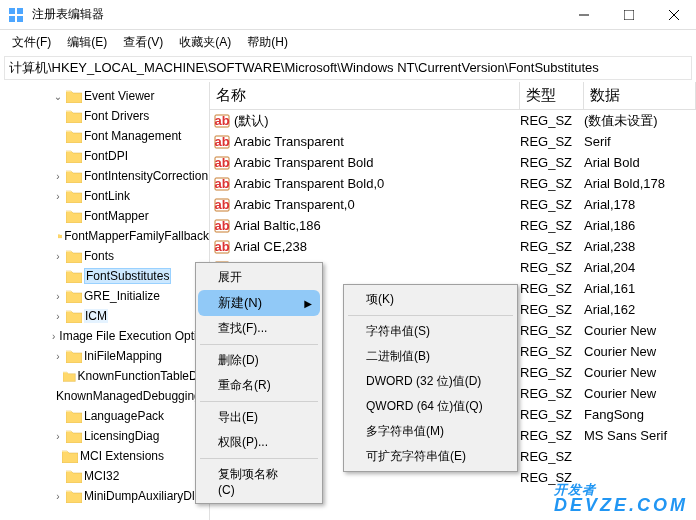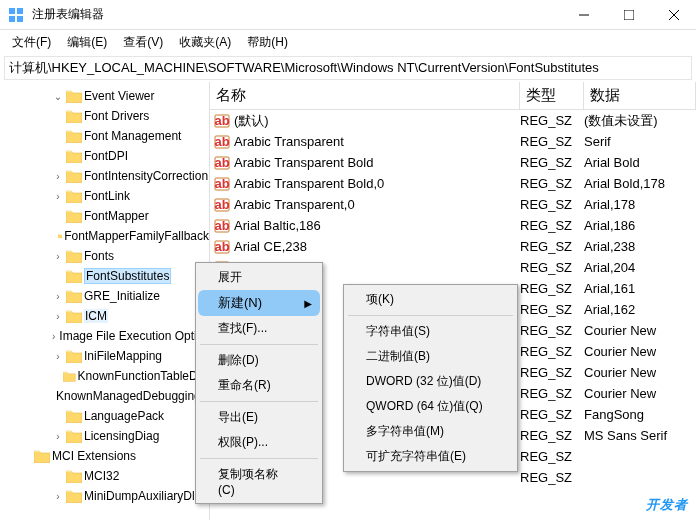--- a/index.html
+++ b/index.html
@@ -230,21 +230,21 @@
         <span class="label">LanguagePack</span>
       </div>
       <div class="tree-item" style="padding-left: 52px;">
         <span class="chev">›</span>
         <svg class="folder" viewBox="0 0 16 14">
           <path d="M0 2 L5 2 L7 4 L16 4 L16 14 L0 14 Z" fill="#ffd86b" stroke="#d9b34a" stroke-width="0.5"></path>
           <path d="M0 2 L5 2 L6 3 L0 3 Z" fill="#ffe79a"></path>
         </svg>
         <span class="label">LicensingDiag</span>
       </div>
-      <div class="tree-item" style="padding-left: 20px;">
+      <div class="tree-item" style="padding-left: 48px;">
         <span class="chev"></span>
         <svg class="folder" viewBox="0 0 16 14">
           <path d="M0 2 L5 2 L7 4 L16 4 L16 14 L0 14 Z" fill="#ffd86b" stroke="#d9b34a" stroke-width="0.5"></path>
           <path d="M0 2 L5 2 L6 3 L0 3 Z" fill="#ffe79a"></path>
         </svg>
         <span class="label">MCI Extensions</span>
       </div>
       <div class="tree-item" style="padding-left: 52px;">
         <span class="chev"></span>
         <svg class="folder" viewBox="0 0 16 14">
@@ -491,13 +491,14 @@
   <div class="mi">字符串值(S)</div>
   <div class="mi">二进制值(B)</div>
   <div class="mi">DWORD (32 位)值(D)</div>
   <div class="mi">QWORD (64 位)值(Q)</div>
   <div class="mi">多字符串值(M)</div>
   <div class="mi">可扩充字符串值(E)</div>
 </div>
 
 <div class="watermark">
   <span>开发者</span>
+  <span class="sub">DEVZE.COM</span>
 </div>
 
 </body></html>

